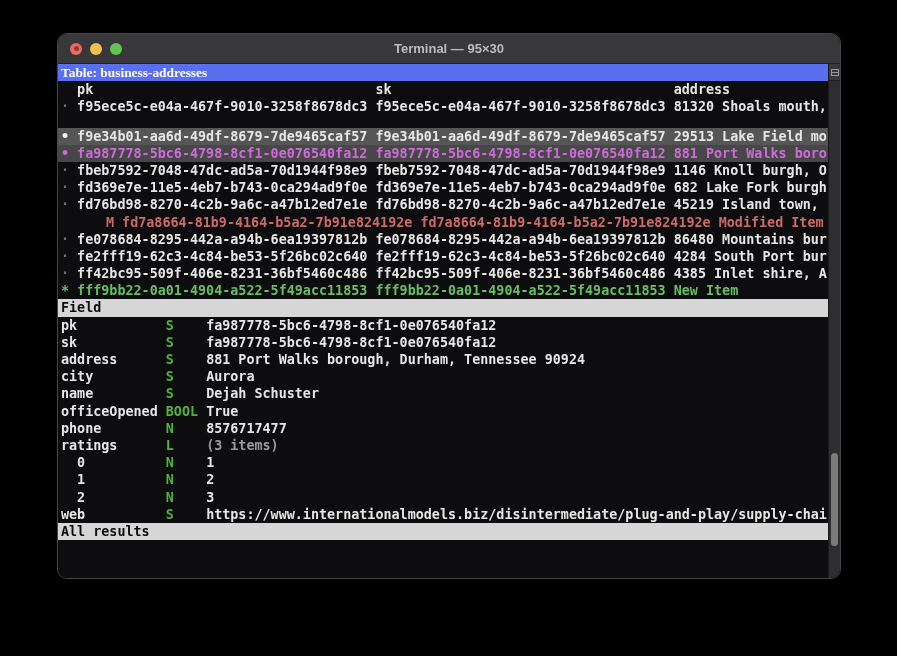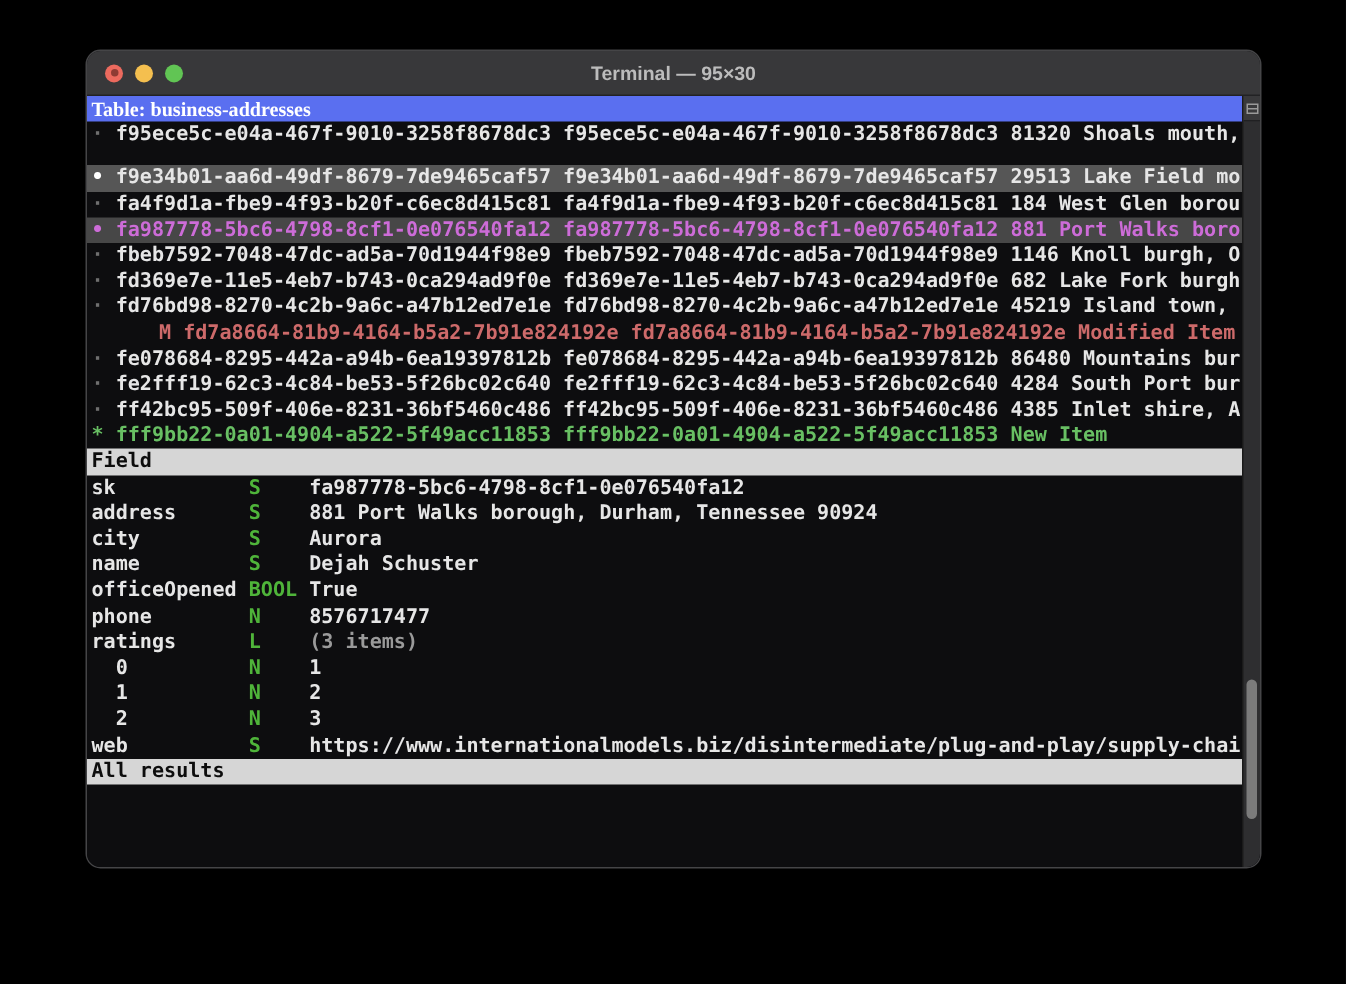--- a/index.html
+++ b/index.html
@@ -60,36 +60,37 @@
             <span class="dot"></span>
           </span>
         <span class="light yellow"></span>
         <span class="light green"></span>
       </div>
       <div class="title">Terminal — 95×30</div>
     </div>
     <div class="bodyarea">
       <div class="content">
         <div class="tablebar">Table: business-addresses</div>
+        <div class="hline" id="header-row">  pk                                   sk                                   address</div>
         <div id="table-rows">
             <div class="trow normal"><span class="marker">·</span><span> f95ece5c-e04a-467f-9010-3258f8678dc3 f95ece5c-e04a-467f-9010-3258f8678dc3 81320 Shoals mouth,</span></div>
             <div class="trow cursor"><span class="marker">•</span><span> f9e34b01-aa6d-49df-8679-7de9465caf57 f9e34b01-aa6d-49df-8679-7de9465caf57 29513 Lake Field mo</span></div>
-            <div class="trow normal"><span class="marker">·</span><span> fa4f9d1a-fbe9-4f93-b20f-c6ec8d415c81 fa4f9d1a-fbe9-4f93-b20f-c6ec8d415c81 184 West Glen borou</span></div>
             <div class="trow selected"><span class="marker">•</span><span> fa987778-5bc6-4798-8cf1-0e076540fa12 fa987778-5bc6-4798-8cf1-0e076540fa12 881 Port Walks boro</span></div>
             <div class="trow normal"><span class="marker">·</span><span> fbeb7592-7048-47dc-ad5a-70d1944f98e9 fbeb7592-7048-47dc-ad5a-70d1944f98e9 1146 Knoll burgh, O</span></div>
             <div class="trow normal"><span class="marker">·</span><span> fd369e7e-11e5-4eb7-b743-0ca294ad9f0e fd369e7e-11e5-4eb7-b743-0ca294ad9f0e 682 Lake Fork burgh</span></div>
             <div class="trow normal"><span class="marker">·</span><span> fd76bd98-8270-4c2b-9a6c-a47b12ed7e1e fd76bd98-8270-4c2b-9a6c-a47b12ed7e1e 45219 Island town,</span></div>
             <div class="trow modified"><span class="marker">M</span><span> fd7a8664-81b9-4164-b5a2-7b91e824192e fd7a8664-81b9-4164-b5a2-7b91e824192e Modified Item</span></div>
             <div class="trow normal"><span class="marker">·</span><span> fe078684-8295-442a-a94b-6ea19397812b fe078684-8295-442a-a94b-6ea19397812b 86480 Mountains bur</span></div>
             <div class="trow normal"><span class="marker">·</span><span> fe2fff19-62c3-4c84-be53-5f26bc02c640 fe2fff19-62c3-4c84-be53-5f26bc02c640 4284 South Port bur</span></div>
             <div class="trow normal"><span class="marker">·</span><span> ff42bc95-509f-406e-8231-36bf5460c486 ff42bc95-509f-406e-8231-36bf5460c486 4385 Inlet shire, A</span></div>
             <div class="trow new"><span class="marker">*</span><span> fff9bb22-0a01-4904-a522-5f49acc11853 fff9bb22-0a01-4904-a522-5f49acc11853 New Item</span></div>
           </div>
         <div class="bar">Field</div>
         <div id="item-fields">
+            <div class="frow"><span class="fkey">pk           </span><span class="ftype">S    </span><span class="fval">fa987778-5bc6-4798-8cf1-0e076540fa12</span></div>
             <div class="frow"><span class="fkey">sk           </span><span class="ftype">S    </span><span class="fval">fa987778-5bc6-4798-8cf1-0e076540fa12</span></div>
             <div class="frow"><span class="fkey">address      </span><span class="ftype">S    </span><span class="fval">881 Port Walks borough, Durham, Tennessee 90924</span></div>
             <div class="frow"><span class="fkey">city         </span><span class="ftype">S    </span><span class="fval">Aurora</span></div>
             <div class="frow"><span class="fkey">name         </span><span class="ftype">S    </span><span class="fval">Dejah Schuster</span></div>
             <div class="frow"><span class="fkey">officeOpened </span><span class="ftype">BOOL </span><span class="fval">True</span></div>
             <div class="frow"><span class="fkey">phone        </span><span class="ftype">N    </span><span class="fval">8576717477</span></div>
             <div class="frow"><span class="fkey">ratings      </span><span class="ftype">L    </span><span class="fval muted">(3 items)</span></div>
             <div class="frow"><span class="fkey">  0          </span><span class="ftype">N    </span><span class="fval">1</span></div>
             <div class="frow"><span class="fkey">  1          </span><span class="ftype">N    </span><span class="fval">2</span></div>
             <div class="frow"><span class="fkey">  2          </span><span class="ftype">N    </span><span class="fval">3</span></div>

